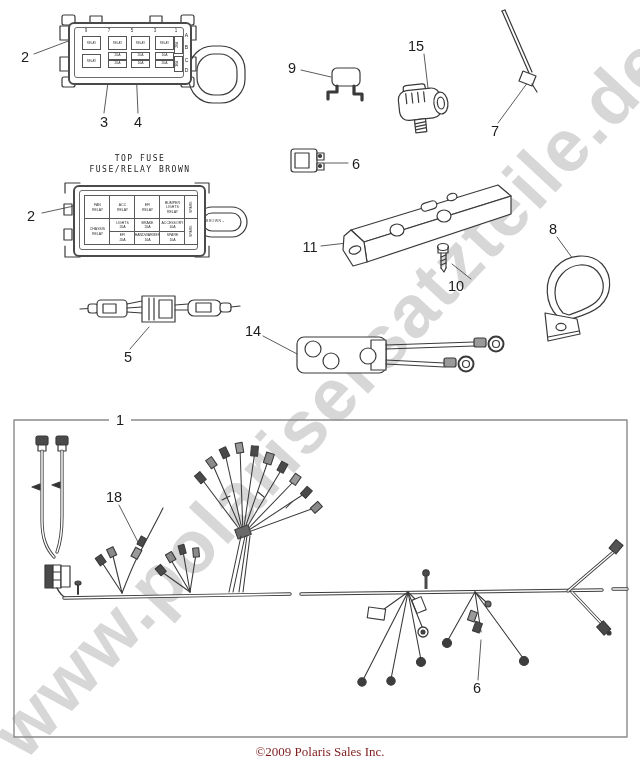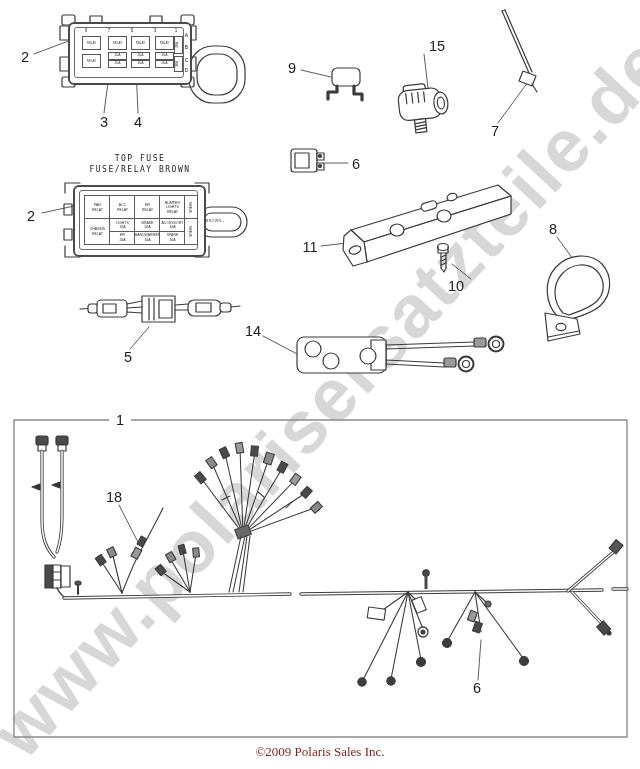--- a/index.html
+++ b/index.html
@@ -391,21 +391,21 @@
       <span class="vtxt">SPARE</span>
     </div>
   </div>
 
   <span class="callout" style="left:25px;top:57px">2</span>
   <span class="callout" style="left:104px;top:122px">3</span>
   <span class="callout" style="left:138px;top:122px">4</span>
   <span class="callout" style="left:31px;top:216px">2</span>
   <span class="callout" style="left:128px;top:357px">5</span>
   <span class="callout" style="left:292px;top:68px">9</span>
-  <span class="callout" style="left:437px;top:46px">15</span>
+  <span class="callout" style="left:416px;top:46px">15</span>
   <span class="callout" style="left:495px;top:131px">7</span>
   <span class="callout" style="left:356px;top:164px">6</span>
   <span class="callout" style="left:310px;top:247px">11</span>
   <span class="callout" style="left:456px;top:286px">10</span>
   <span class="callout" style="left:553px;top:229px">8</span>
   <span class="callout" style="left:253px;top:331px">14</span>
   <span class="callout onborder" style="left:120px;top:420px">1</span>
   <span class="callout" style="left:114px;top:497px">18</span>
   <span class="callout" style="left:477px;top:688px">6</span>
 

